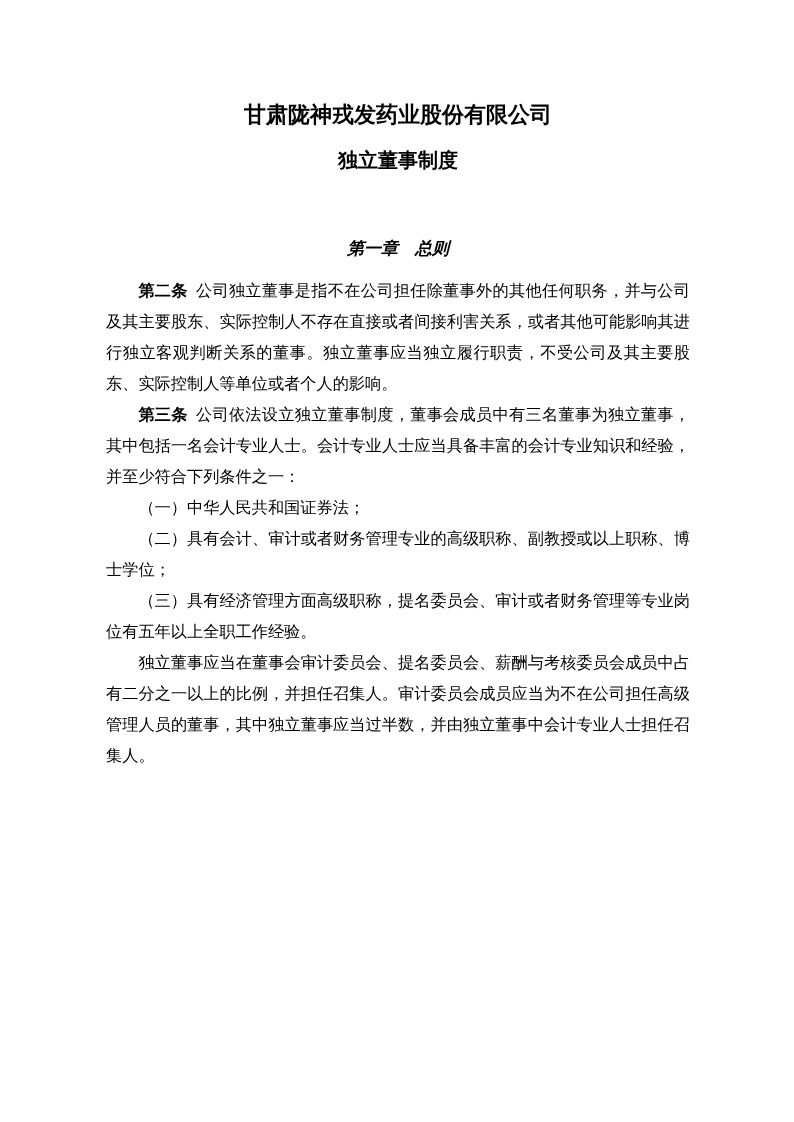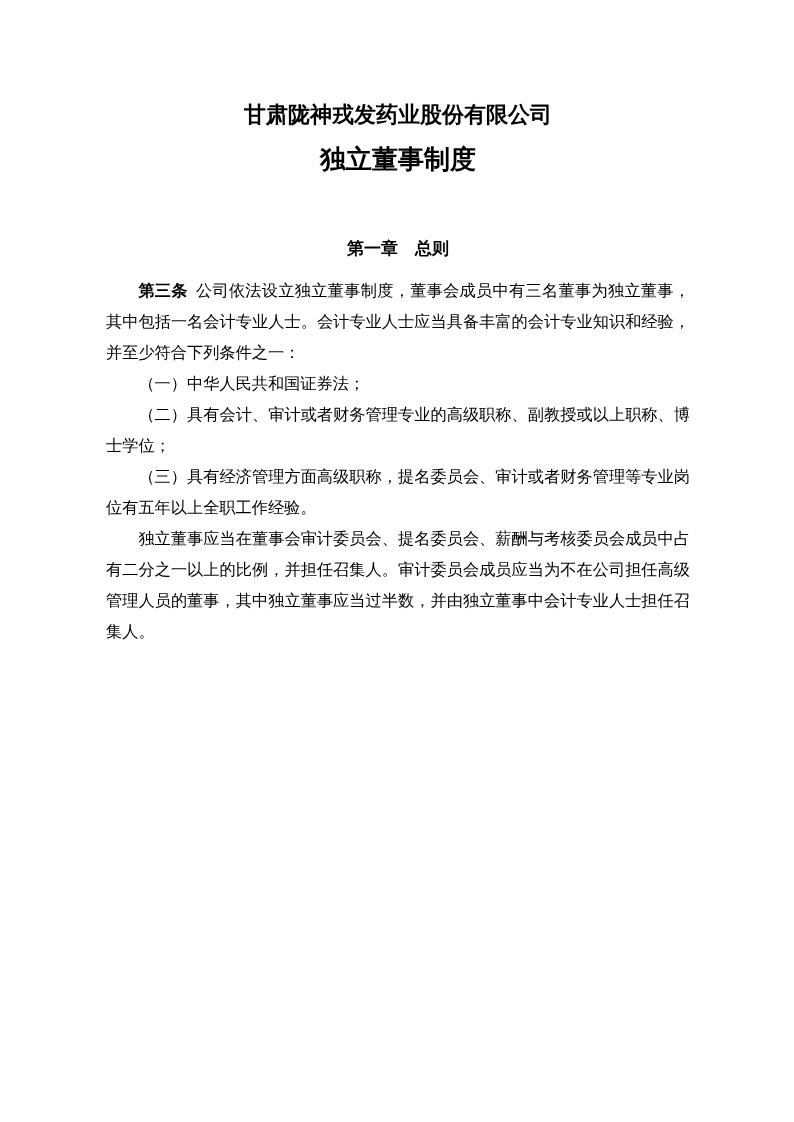--- a/index.html
+++ b/index.html
@@ -23,32 +23,33 @@
     font-family: "Liberation Serif", serif;
   }
   .doc-title {
     font-size: 22px;
     line-height: 28px;
     font-weight: bold;
     text-align: center;
     margin: 0;
   }
   .doc-subtitle {
-    font-size: 26px;
+    font-size: 20px;
     line-height: 28px;
     font-weight: bold;
     text-align: center;
     margin: 17px 0 0 0;
   }
   .chapter-heading {
     font-size: 17px;
     line-height: 24px;
     font-weight: bold;
     text-align: center;
     margin: 63px 0 0 0;
+    font-style: italic;
   }
   .body-text {
     margin-top: 15px;
     font-size: 16.2px;
     line-height: 31px;
     text-align: justify;
     text-justify: inter-ideograph;
   }
   .para {
     margin: 0;
@@ -69,20 +70,21 @@
 
   <h1 class="doc-title">甘肃陇神戎发药业股份有限公司</h1>
 
   <h2 class="doc-subtitle">独立董事制度</h2>
 
   <h3 class="chapter-heading">第一章　总则</h3>
 
   <div class="body-text">
 
 
+    <p class="para"><span class="clause-label">第二条</span><span class="clause-text">公司独立董事是指不在公司担任除董事外的其他任何职务，并与公司及其主要股东、实际控制人不存在直接或者间接利害关系，或者其他可能影响其进行独立客观判断关系的董事。独立董事应当独立履行职责，不受公司及其主要股东、实际控制人等单位或者个人的影响。</span></p>
 
     <p class="para"><span class="clause-label">第三条</span><span class="clause-text">公司依法设立独立董事制度，董事会成员中有三名董事为独立董事，其中包括一名会计专业人士。会计专业人士应当具备丰富的会计专业知识和经验，并至少符合下列条件之一：</span></p>
 
     <p class="para"><span class="clause-label"></span><span class="clause-text">（一）中华人民共和国证券法；</span></p>
 
     <p class="para"><span class="clause-label"></span><span class="clause-text">（二）具有会计、审计或者财务管理专业的高级职称、副教授或以上职称、博士学位；</span></p>
 
     <p class="para"><span class="clause-label"></span><span class="clause-text">（三）具有经济管理方面高级职称，提名委员会、审计或者财务管理等专业岗位有五年以上全职工作经验。</span></p>
 
     <p class="para"><span class="clause-label"></span><span class="clause-text">独立董事应当在董事会审计委员会、提名委员会、薪酬与考核委员会成员中占有二分之一以上的比例，并担任召集人。审计委员会成员应当为不在公司担任高级管理人员的董事，其中独立董事应当过半数，并由独立董事中会计专业人士担任召集人。</span></p>

